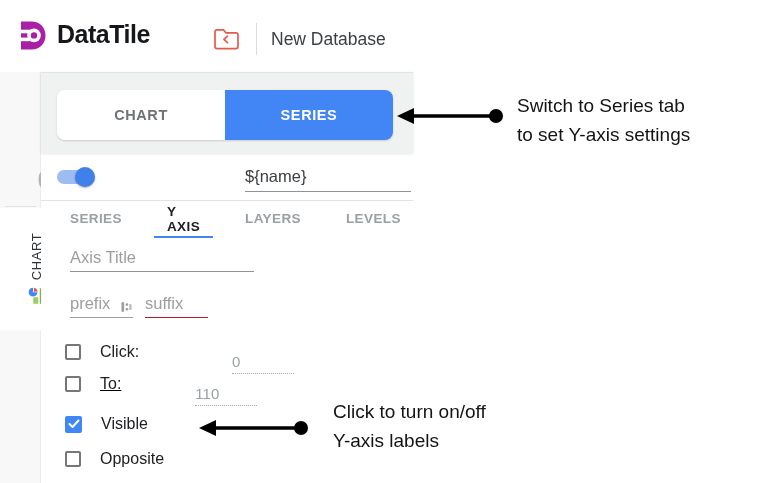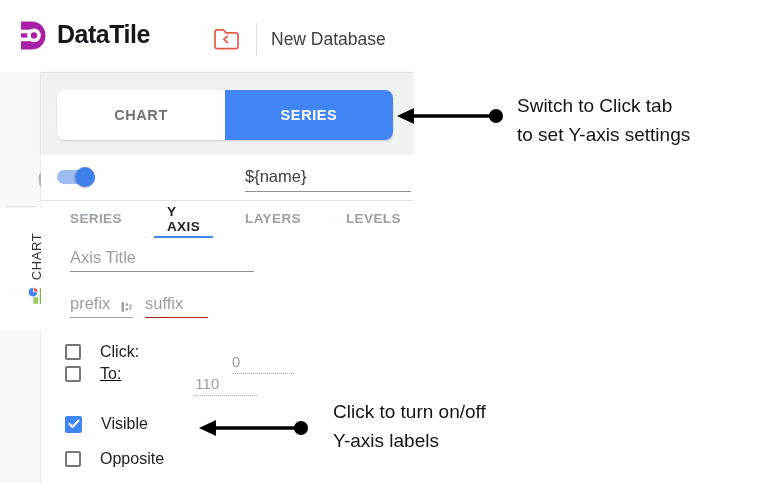--- a/index.html
+++ b/index.html
@@ -62,21 +62,21 @@
   .axis-title-input { position:absolute; left:29px; top:172px; width:184px; height:28px;
                       font-size:16.5px; color:#be185d; border-bottom:1px solid #8f9396; }
   .prefix-wrap { position:absolute; left:29px; top:218px; width:63px; height:28px; }
   .prefix-input { width:63px; height:28px; font-size:16.5px; color:#0c4a6e;
                   border-bottom:1px solid #9aa0a4; }
   .prefix-icon { position:absolute; right:1px; top:9px; }
   .suffix-input { position:absolute; left:104px; top:218px; width:63px; height:28px;
                   font-size:16.5px; color:#3c4043; border-bottom:1px solid #b91c1c; }
 
   .opt-row { position:absolute; left:24px; height:20px; display:flex; align-items:center; }
-  .row-from { top:270px; } .row-to { top:292px;text-decoration:underline; } .row-visible { top:342px; } .row-opposite { top:377px; }
+  .row-from { top:270px; } .row-to { top:302px;text-decoration:underline; } .row-visible { top:342px; } .row-opposite { top:377px; }
   .cbx { width:16px; height:16px; border:2px solid #767676; border-radius:2px; background:#fff;
          cursor:pointer; flex:none; }
   .cbx.checked { border:none; width:17px; height:17px; background:#3f87f5; display:grid; place-items:center; }
   .opt-label { margin-left:19px; font-size:16px; color:#202124; }
   .opt-value { border:none; outline:none; background:transparent; height:24px; width:62px;
                font-size:15px; color:#9aa0a4; border-bottom:1px dotted #a9a9a9;
                font-family:"Liberation Sans", sans-serif; }
   .opt-value::placeholder { color:#9aa0a4; opacity:1; }
   .val-from { position:absolute; left:93px; top:-2px; }
   .val-to { position:absolute; left:93px; top:-2px; }
@@ -216,21 +216,21 @@
       <span class="opt-label">Opposite</span>
     </div>
   </div>
 
   <svg class="arrow-svg arrow-1" width="110" height="24" viewBox="0 0 110 24">
     <line x1="12" y1="12" x2="98" y2="12" stroke="#000" stroke-width="3.6"></line>
     <polygon points="0,12 17,4 17,20" fill="#000"></polygon>
     <circle cx="99" cy="12" r="7" fill="#000"></circle>
   </svg>
   <div class="annotation anno-1">
-    <div>Switch to Click tab</div>
+    <div>Switch to Series tab</div>
     <div>to set Y-axis settings</div>
   </div>
 
   <svg class="arrow-svg arrow-2" width="112" height="24" viewBox="0 0 112 24">
     <line x1="12" y1="12" x2="100" y2="12" stroke="#000" stroke-width="3.6"></line>
     <polygon points="0,12 17,4 17,20" fill="#000"></polygon>
     <circle cx="102" cy="12" r="7" fill="#000"></circle>
   </svg>
   <div class="annotation anno-2">
     <div>Click to turn on/off</div>

